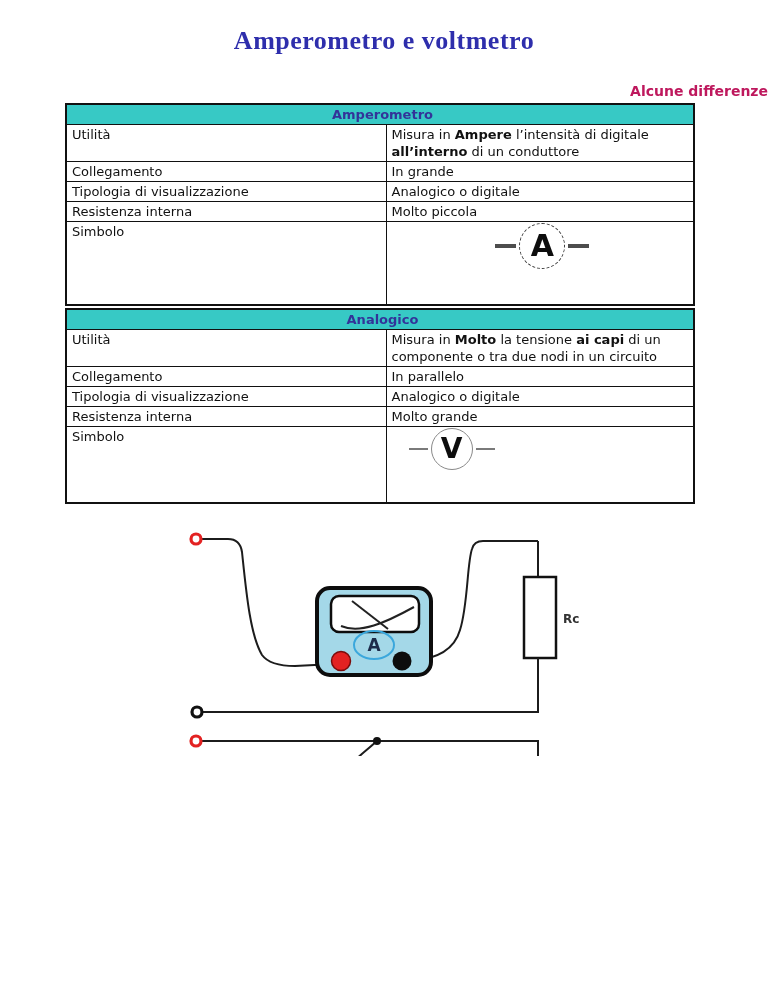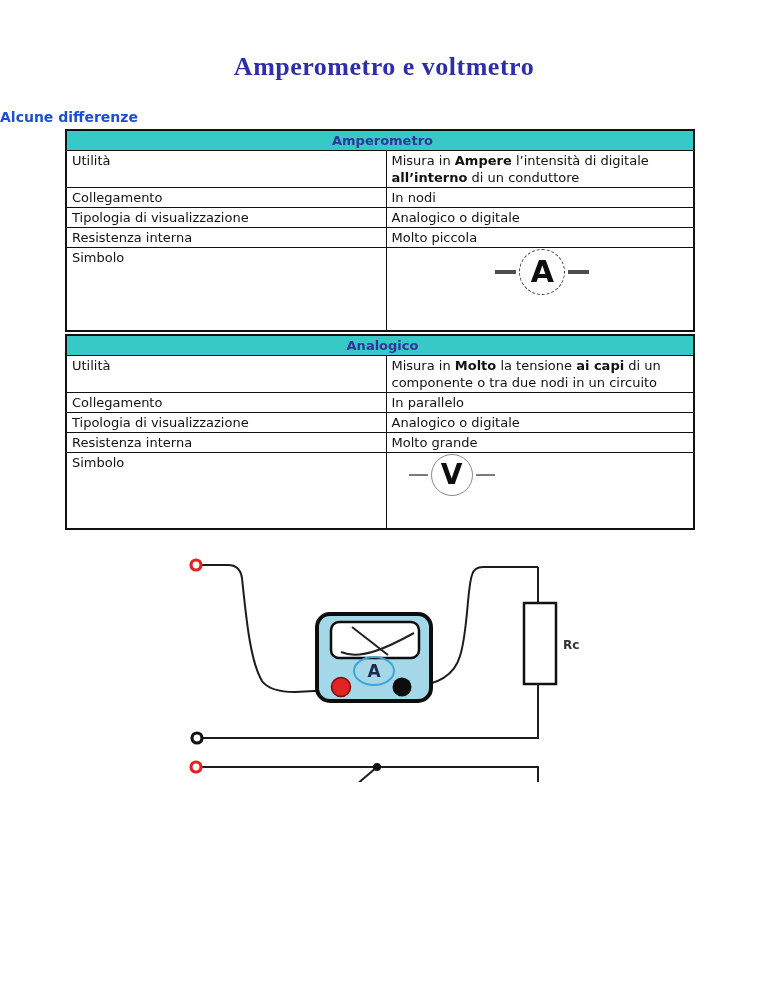--- a/index.html
+++ b/index.html
@@ -1,29 +1,28 @@
 <!DOCTYPE html>
 <html><head>
 <meta charset="utf-8">
 <style>
   html,body{margin:0;padding:0;background:#fff;}
   #page{
     position:relative;width:768px;height:756px;background:#ffffff;
     font-family:"DejaVu Sans","Liberation Sans",sans-serif;color:#111;
     overflow:hidden;
-    margin-top:26px;
   }
   .doc-title{
     position:absolute;top:26px;left:0;width:768px;text-align:center;
     font-family:"Liberation Serif","DejaVu Serif",serif;
     font-weight:bold;font-size:26px;color:#2E2EAC;letter-spacing:.5px;
   }
   .doc-subtitle{
-    position:absolute;top:83px;left:0;width:768px;text-align:left;
-    font-weight:bold;font-size:14px;color:#1d4ed8;
+    position:absolute;top:83px;left:0;width:768px;text-align:right;
+    font-weight:bold;font-size:14px;color:#be185d;
   }
   table.info-table{
     position:absolute;left:65px;width:628px;border-collapse:collapse;
     table-layout:fixed;border:2px solid #111;background:#fff;
   }
   #table-amperometro{top:103px;}
   #table-voltmetro{top:308px;}
   table.info-table td{
     border:1px solid #111;font-size:13px;line-height:17px;
     padding:1px 0 1px 5px;vertical-align:top;
@@ -72,21 +71,21 @@
     <tbody>
         <tr>
       <td class="hdr" colspan="2">Amperometro</td>
     </tr>
     <tr>
       <td class="lbl">Utilità</td>
       <td><span>Misura in </span><b>Ampere</b><span> l’intensità di digitale </span><b>all’interno</b><span> di un conduttore</span></td>
     </tr>
     <tr>
       <td class="lbl">Collegamento</td>
-      <td>In nodi</td>
+      <td>In grande</td>
     </tr>
     <tr>
       <td class="lbl">Tipologia di visualizzazione</td>
       <td>Analogico o digitale</td>
     </tr>
     <tr>
       <td class="lbl">Resistenza interna</td>
       <td>Molto piccola</td>
     </tr>
     <tr class="sym-row-1">

